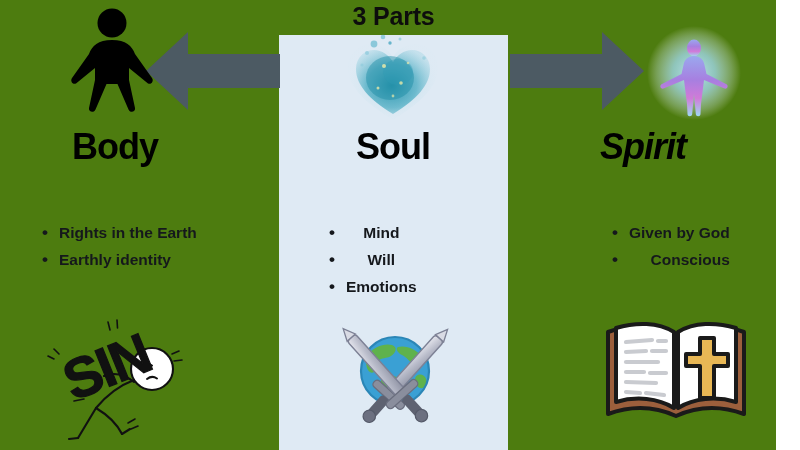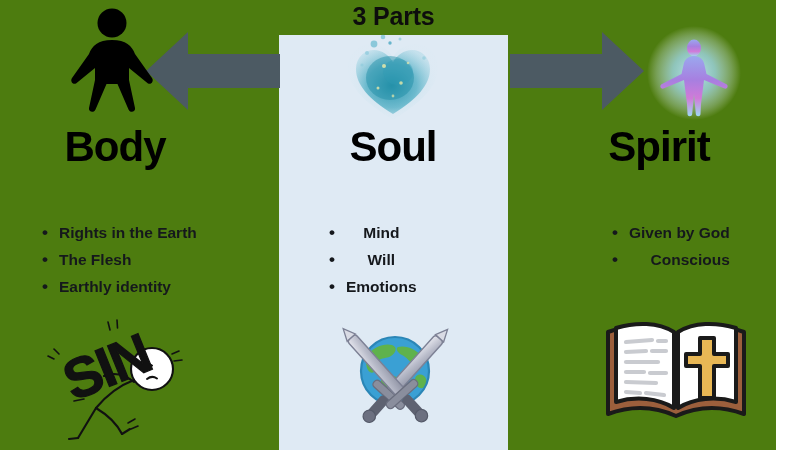--- a/index.html
+++ b/index.html
@@ -51,29 +51,29 @@
   }
   .arrow.left  { left: 146px; }
   .arrow.right { left: 510px; }
 
   
   .heading {
     position: absolute;
     top: 118px;
     width: 230px;
     text-align: center;
-    font-size: 42px;
+    font-size: 36px;
     line-height: 58px;
     font-weight: 700;
     color: #000000;
     letter-spacing: -1px;
   }
   .heading.body   { left: 0px; }
   .heading.soul   { left: 278px; }
-  .heading.spirit { left: 544px; }
+  .heading.spirit { left: 528px; font-style: italic; }
 
   
   .bullets {
     position: absolute;
     top: 207px;
     margin: 12px;
     padding: 0;
     list-style: none;
     font-size: 15.5px;
     font-weight: 700;
@@ -151,21 +151,20 @@
                L67 60
                L86 75.5 C89.5 77 92 73 90 70
                L73 46 C70 38 64 32 50 32 Z" fill="#000000"></path>
     </svg>
   </div>
 
   <div class="heading body">Body</div>
 
   <ul class="bullets body">
     <li>Rights in the Earth</li>
-    <li>The Flesh</li>
     <li>Earthly identity</li>
   </ul>
 
   <div class="icon-bottom icon-sin">
     <svg viewBox="0 0 182 128" width="182" height="128" aria-hidden="true">
       <g fill="none" stroke="#111111" stroke-width="2.1" stroke-linecap="round" stroke-linejoin="round">
 
         <circle cx="130" cy="57" r="21" fill="#ffffff"></circle>
 
         <path d="M124 50 l6 3.5" stroke-width="2"></path>

